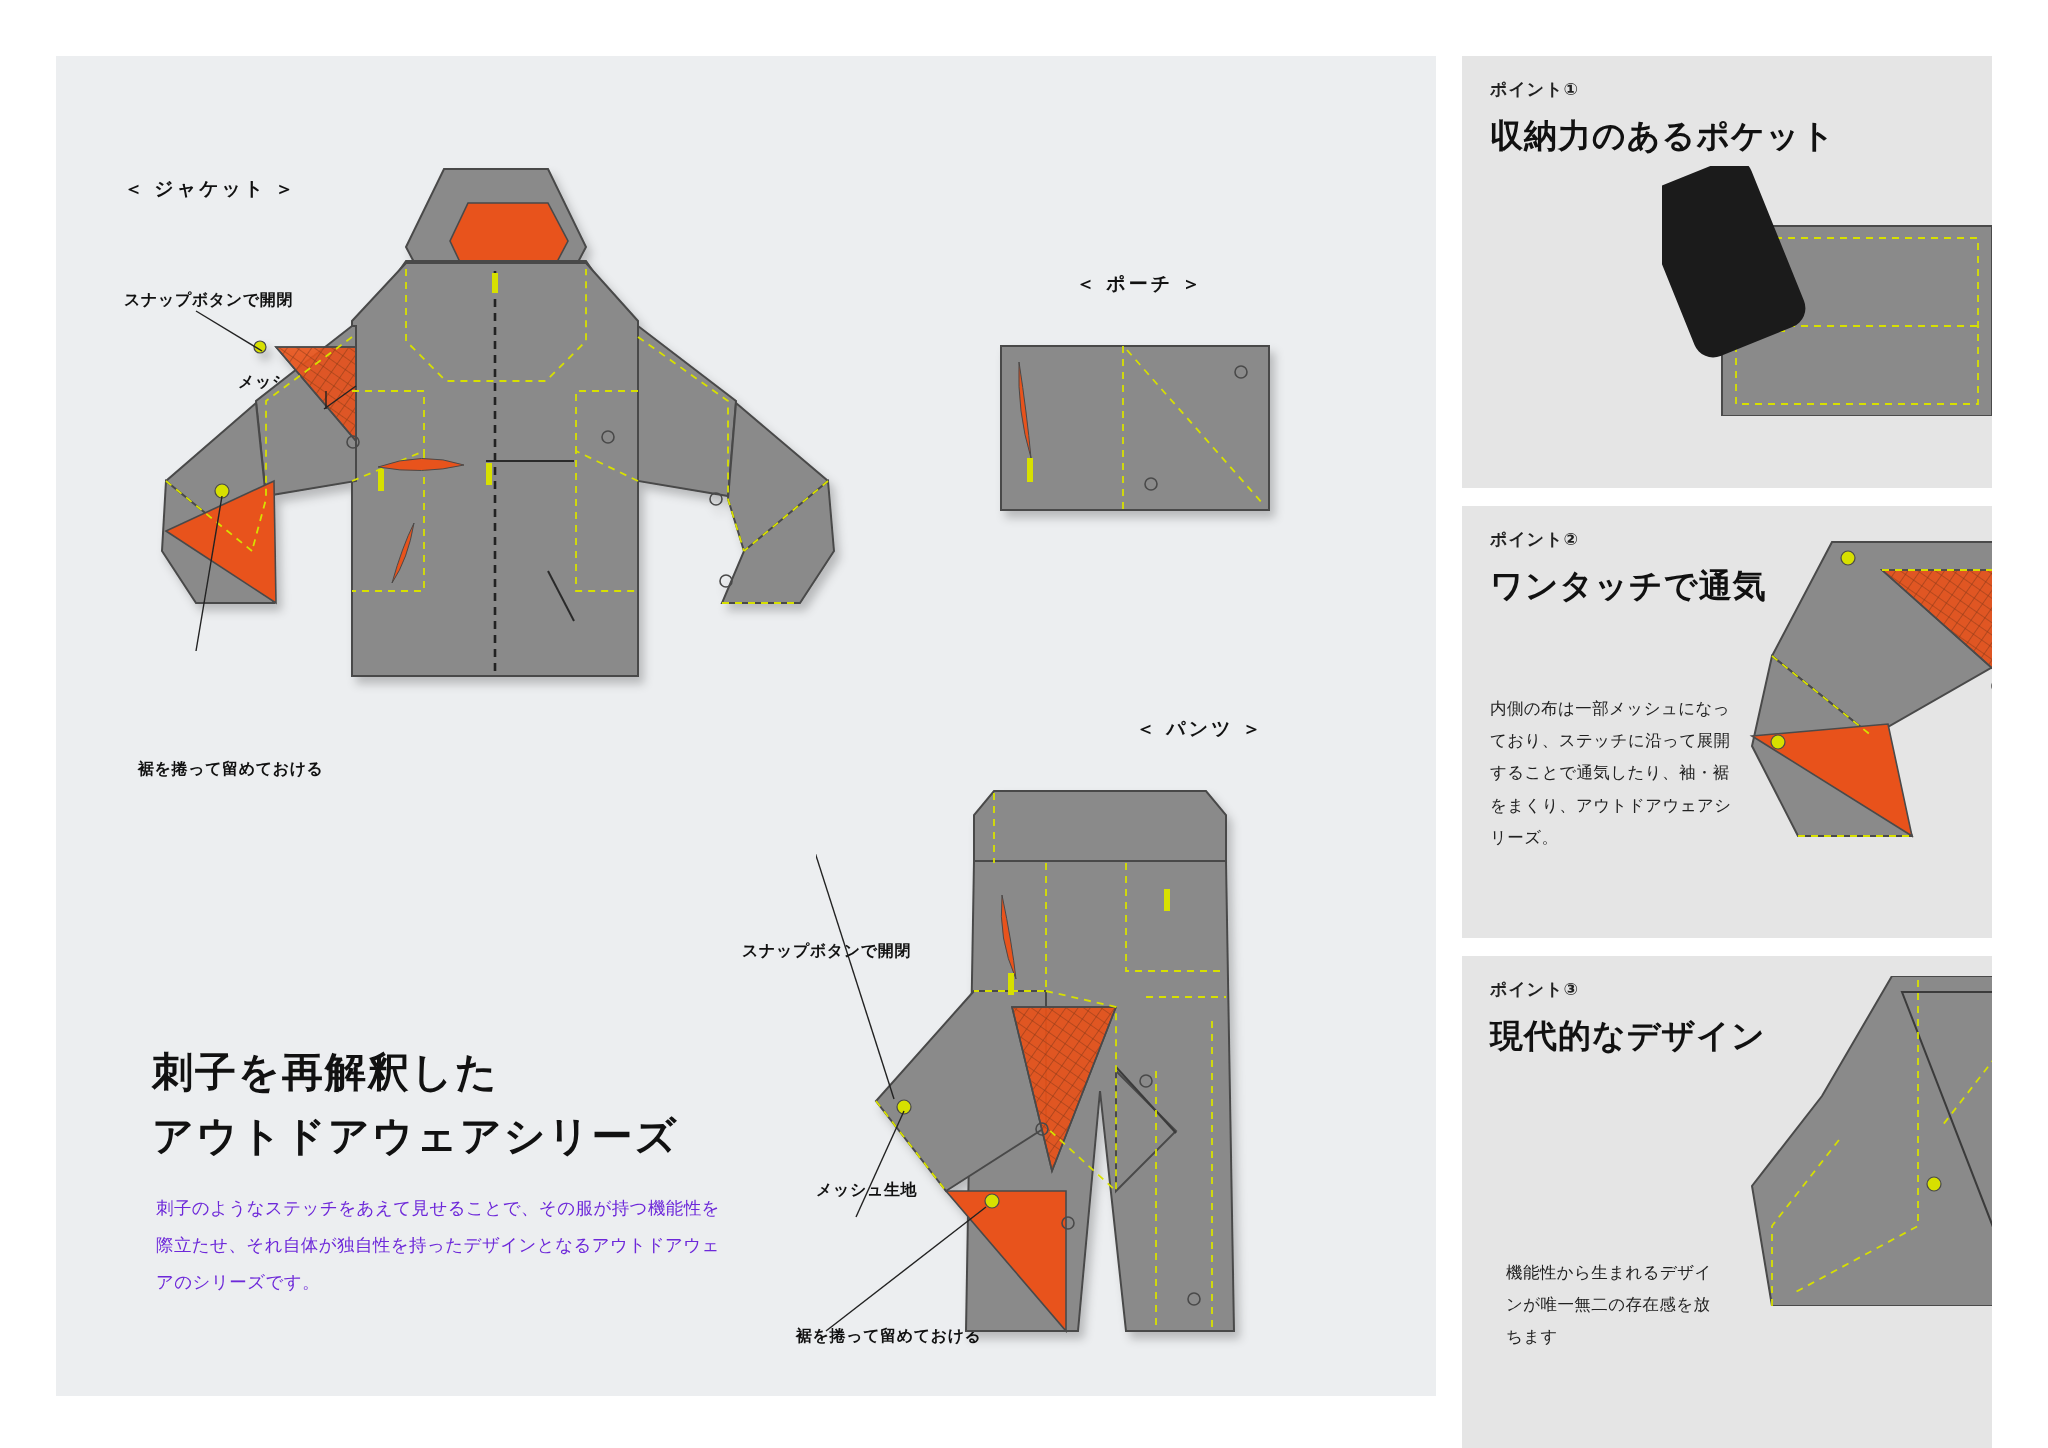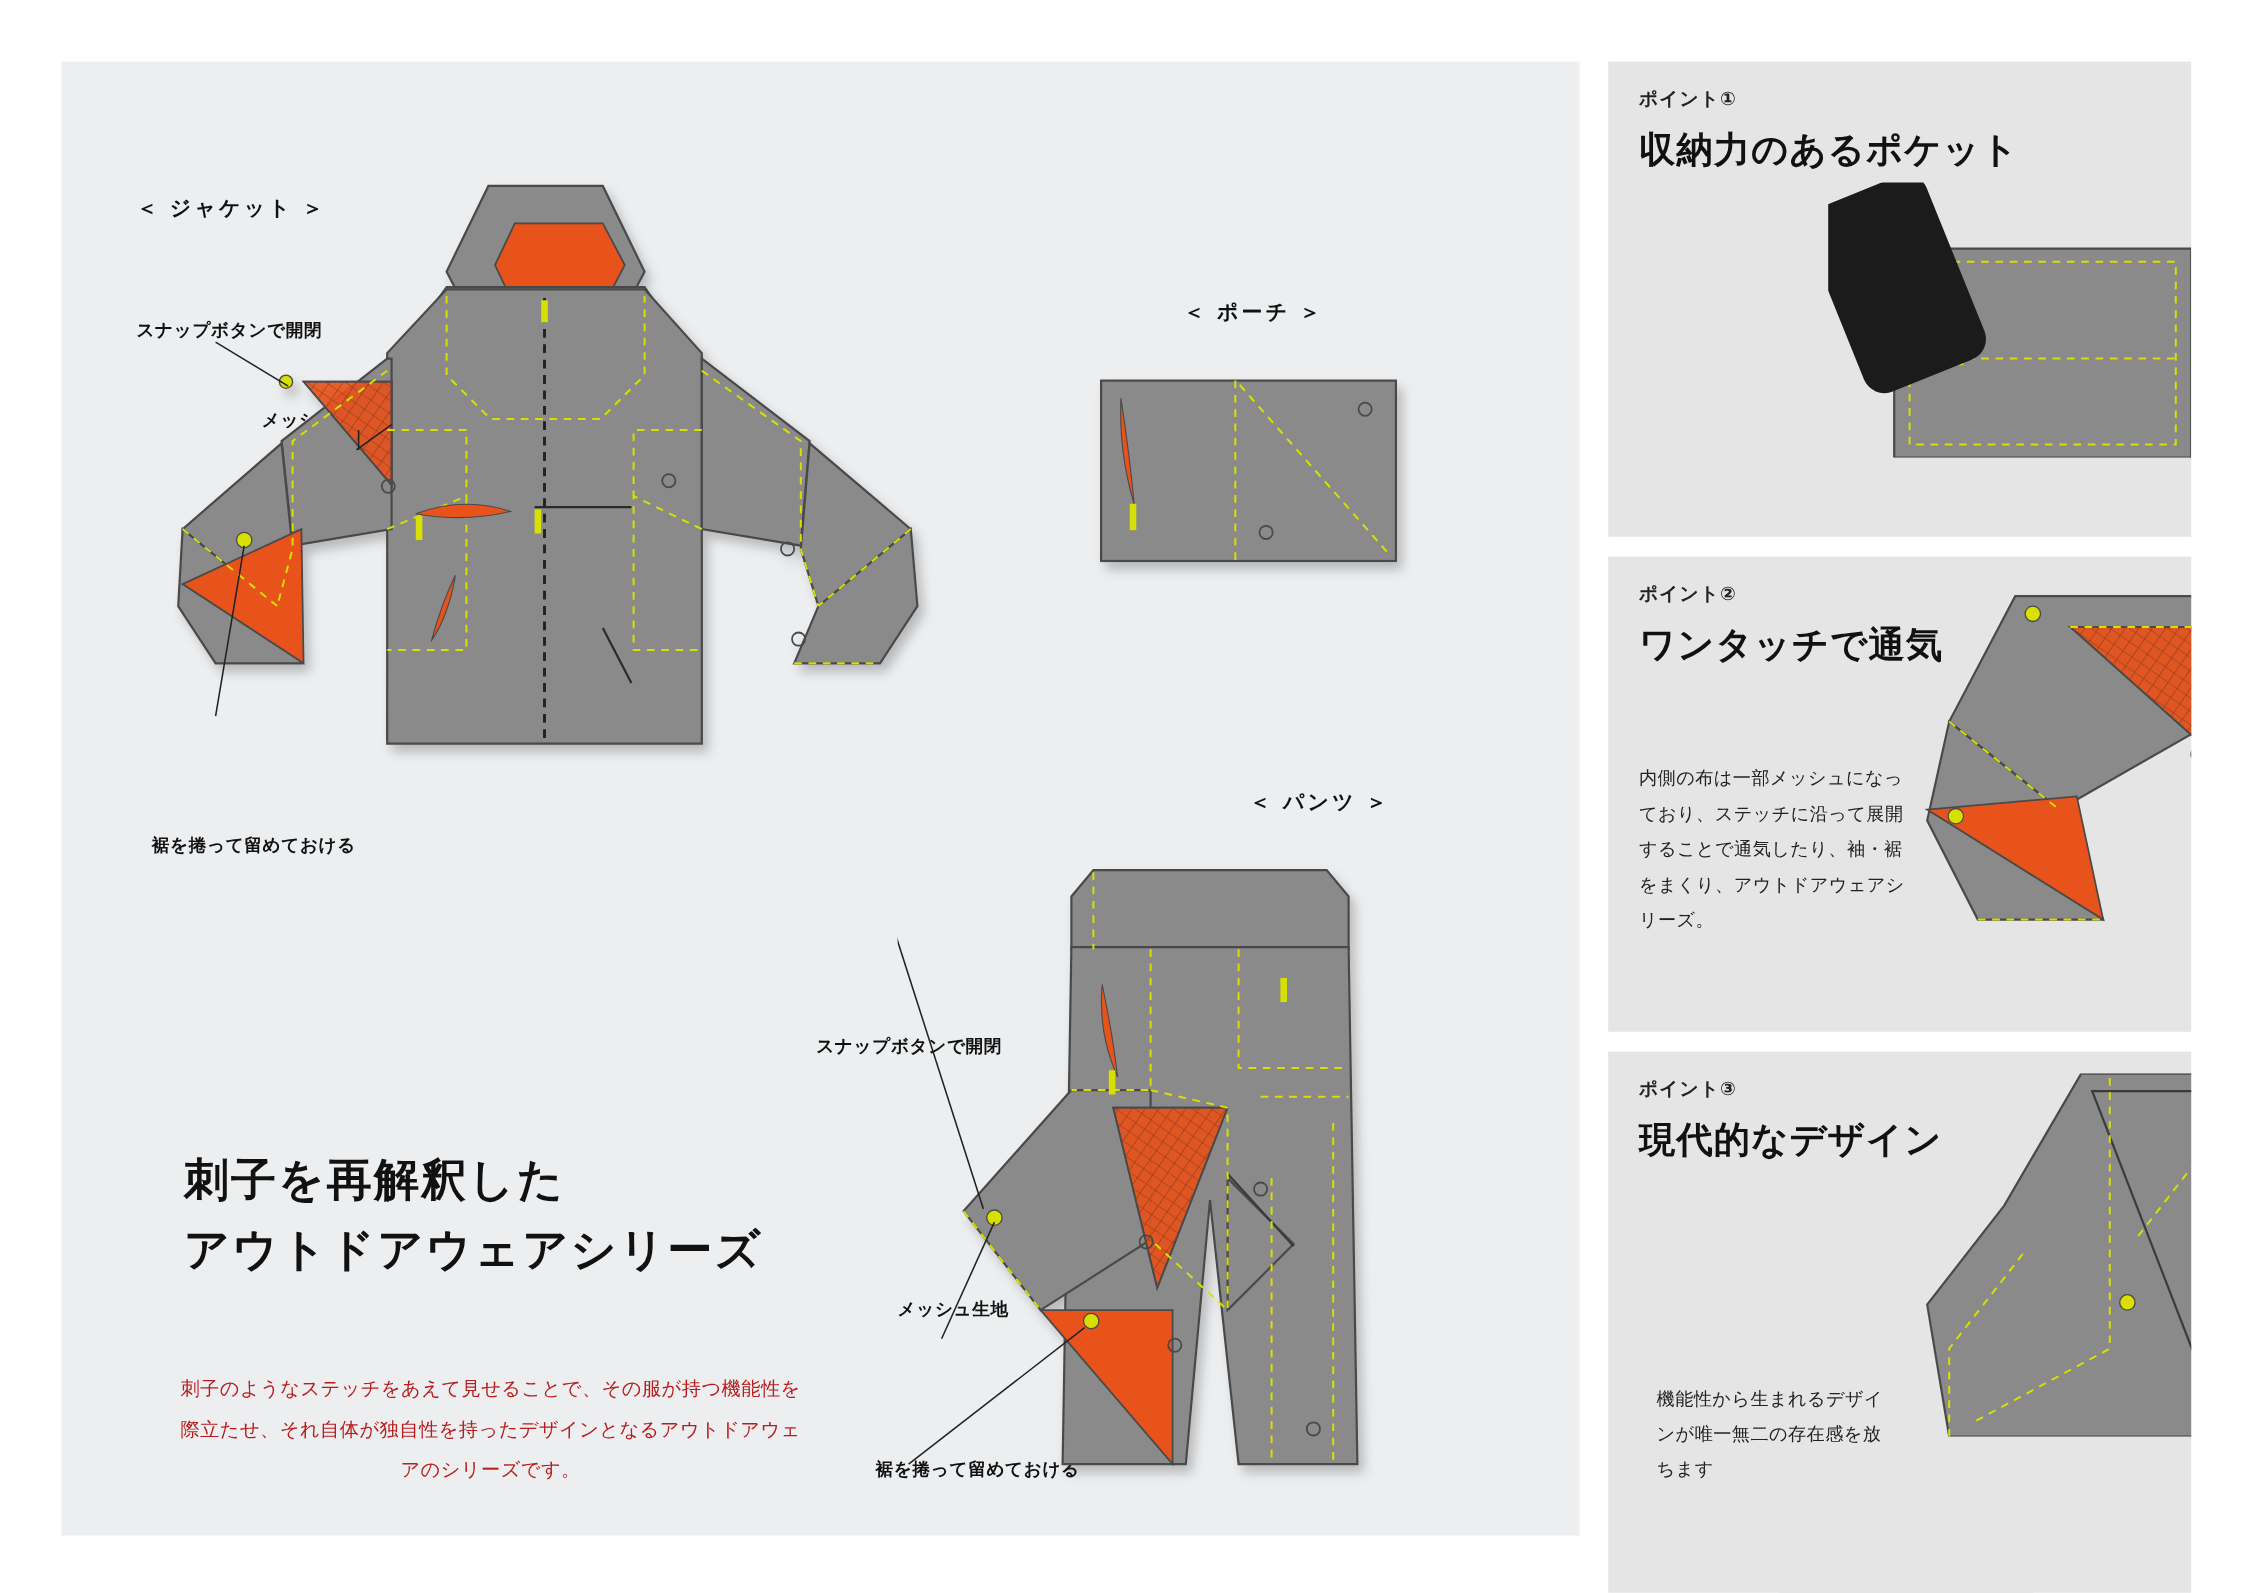--- a/index.html
+++ b/index.html
@@ -17,22 +17,22 @@
   #pt2{top:450px;height:432px;}
   #pt3{top:900px;height:559px;}
 
   .pt-label{position:absolute;left:28px;top:22px;font-size:17px;font-weight:bold;letter-spacing:1px;color:#222;}
   .pt-title{position:absolute;left:28px;top:58px;font-size:33px;font-weight:bold;letter-spacing:1px;color:#111;}
   .pt-body{position:absolute;font-size:16.5px;line-height:1.95;color:#222;letter-spacing:.4px;}
 
   
   .sec-label{position:absolute;font-size:19px;font-weight:bold;letter-spacing:3px;color:#111;}
   .callout{position:absolute;font-size:16px;font-weight:bold;letter-spacing:.6px;color:#111;}
-  .main-title{position:absolute;left:111px;top:985px;width:640px;font-size:41px;font-weight:bold;line-height:1.55;letter-spacing:2px;color:#111;}
-  .main-body{position:absolute;left:100px;top:1188px;width:580px;font-size:17.5px;line-height:2.1;letter-spacing:.4px;color:#b91c1c;text-align:center;}
+  .main-title{position:absolute;left:96px;top:985px;width:640px;font-size:41px;font-weight:bold;line-height:1.55;letter-spacing:2px;color:#111;}
+  .main-body{position:absolute;left:100px;top:1134px;width:580px;font-size:17.5px;line-height:2.1;letter-spacing:.4px;color:#6d28d9;}
 
   svg{display:block;}
   .nosel{user-select:none;}
 </style>
 </head>
 <body>
 
 <div class="page">
 
   <div class="main-panel">

